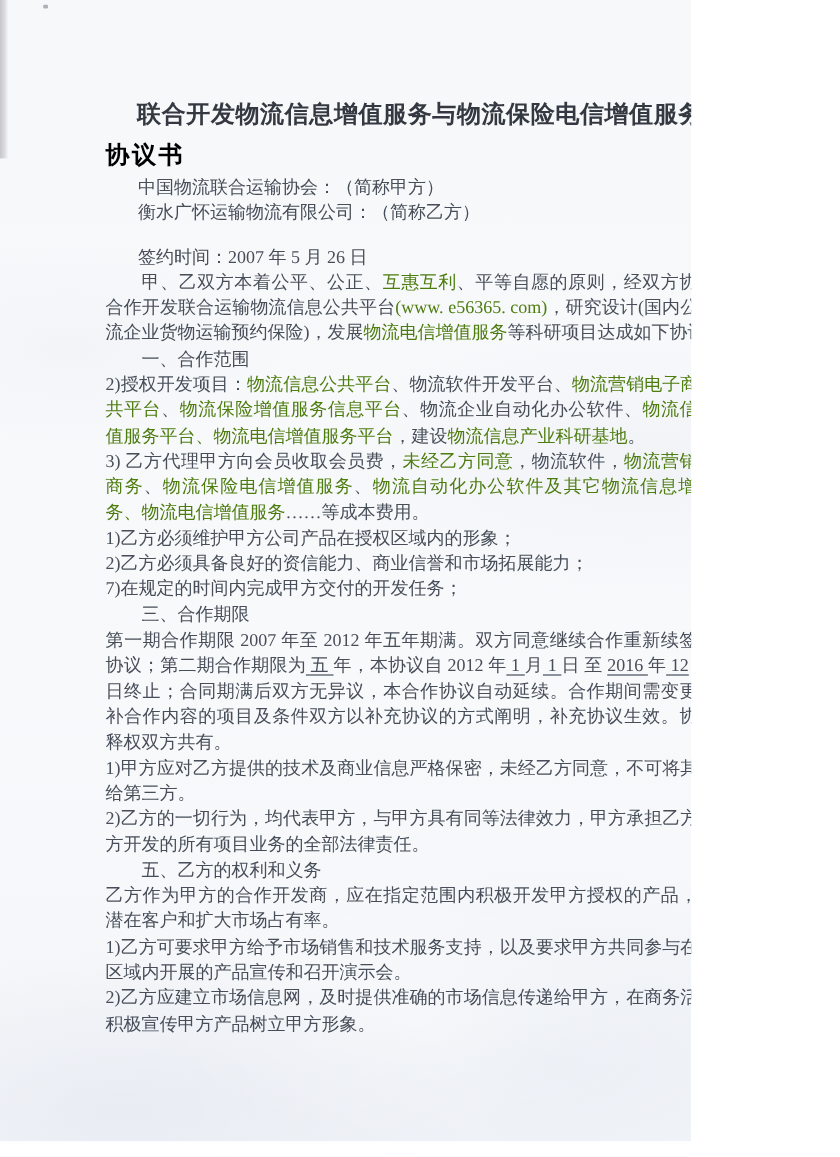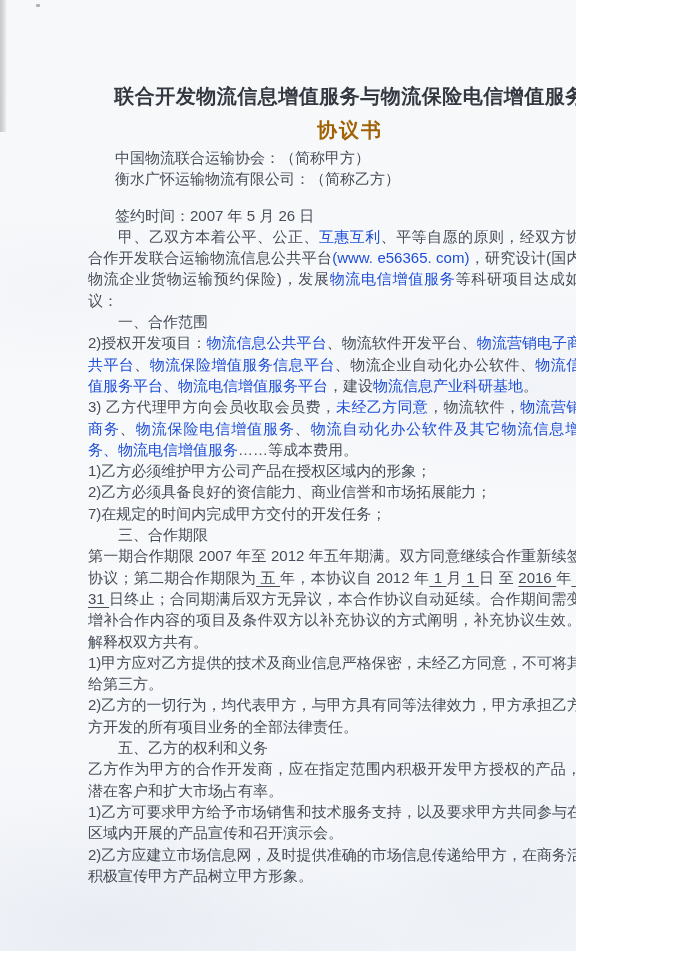--- a/index.html
+++ b/index.html
@@ -1,19 +1,19 @@
 <!DOCTYPE html>
 <html><head>
 <meta charset="utf-8">
 <style>
   html,body{margin:0;padding:0;background:#ffffff;}
   .canvas{
     position:relative;width:576px;height:964px;overflow:hidden;
     background:#ffffff;
-    font-family:Liberation Sans, sans-serif;
+    font-family:Liberation Serif, serif;
   }
   .paper{
     position:absolute;inset:0;
     background:
       radial-gradient(420px 200px at 18% 96%, rgba(223,228,238,.55), rgba(223,228,238,0) 70%),
       radial-gradient(500px 230px at 80% 92%, rgba(226,232,241,.5), rgba(226,232,241,0) 70%),
       radial-gradient(300px 140px at 60% 88%, rgba(255,255,255,.9), rgba(255,255,255,0) 70%),
       radial-gradient(380px 160px at 92% 40%, rgba(228,233,241,.35), rgba(228,233,241,0) 70%),
       radial-gradient(260px 120px at 10% 30%, rgba(230,234,241,.3), rgba(230,234,241,0) 70%),
       linear-gradient(180deg,#f7f8fa 0%,#f8f9fb 60%,#f4f6f9 100%);
@@ -48,31 +48,31 @@
   .doc{
     position:absolute;left:88px;top:84px;width:524px;
     color:#474e59;font-size:15px;line-height:21.3px;
   }
   h1.title{
     margin:0;font-size:20px;line-height:24px;font-weight:bold;
     text-align:center;color:#343941;letter-spacing:.5px;
   }
   h2.subtitle{
     margin:10px 0 0 0;font-size:20px;line-height:24px;font-weight:bold;
-    text-align:center;color:#a16207;letter-spacing:2px;
+    color:#000000;letter-spacing:2px;
   }
   .body{margin-top:5px;}
   .body p{margin:0;text-align:justify;}
   .t-party{padding-left:27px;}
   .t-party + .t-party{}
   .t-party + .t-meta{margin-top:15px;}
   .t-meta{padding-left:27px;}
   .t-preamble{margin-top:9px;text-indent:2em;}
   .t-heading{text-indent:2em;}
-  .c-blue{color:#1d4ed8;}
+  .c-blue{color:#4d7c0f;}
   .u{text-decoration:underline;text-underline-offset:3px;text-decoration-thickness:1px;}
 </style>
 </head>
 <body>
 
 <div class="canvas">
   <div class="paper"></div>
   <div class="edge-gray"></div>
   <div class="edge-tan"></div>
   <div class="speck"></div>

